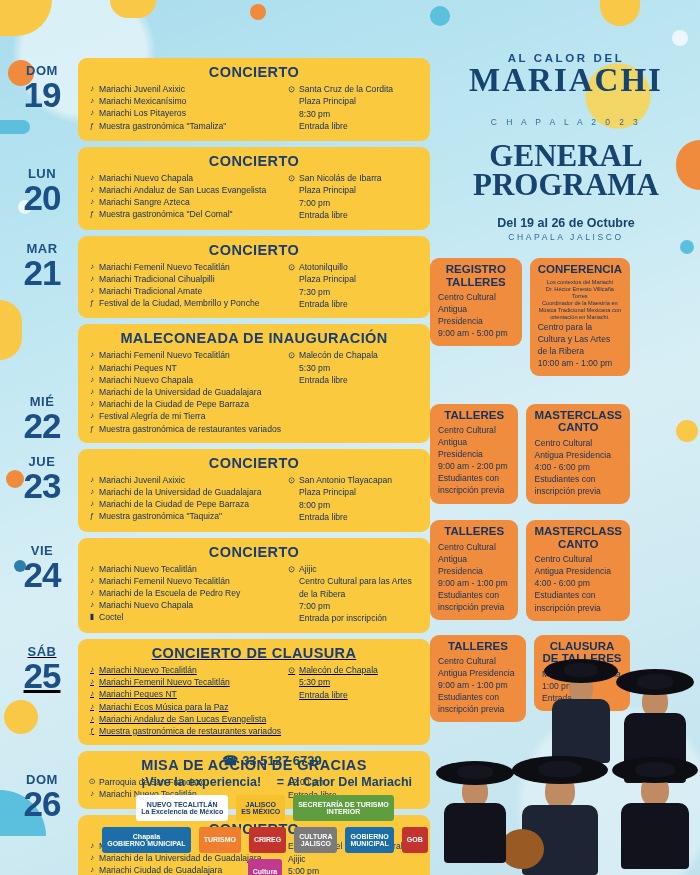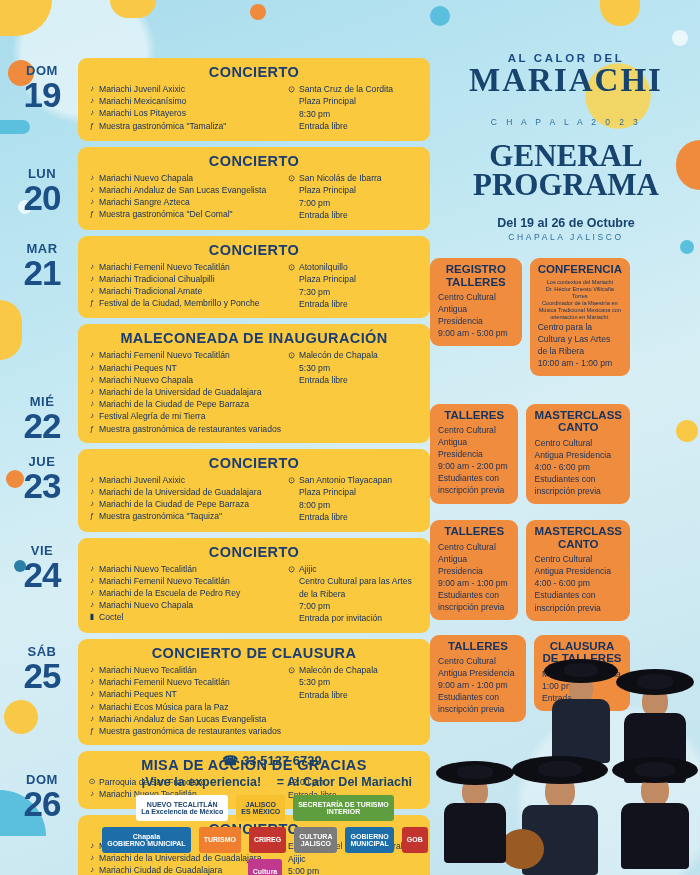--- a/index.html
+++ b/index.html
@@ -432,27 +432,27 @@
               </div>
             </div>
             <div class="c2">
               <div class="venue">
                 <div class="v1">
                   <span class="g">⊙</span>
                   <span>Ajijic</span>
                 </div>
                 <div style="padding-left:11px;">Centro Cultural para las Artes de la Ribera</div>
                 <div style="padding-left:11px;">7:00 pm</div>
-                <div style="padding-left:11px;">Entrada por invitación</div>
-              </div>
-            </div>
-          </div>
-        </div>
-      </div>
-      <div class="dayrow" style="margin-bottom:6px;">
+                <div style="padding-left:11px;">Entrada por inscripción</div>
+              </div>
+            </div>
+          </div>
+        </div>
+      </div>
+      <div class="dayrow" style="margin-bottom:6px;text-decoration:underline;">
         <div class="daylabel">
           <div class="dow">SÁB</div>
           <div class="num">25</div>
         </div>
         <div class="card">
           <h3>CONCIERTO DE CLAUSURA</h3>
           <div class="cols">
             <div class="c1">
               <div class="li">
                 <span class="g">♪</span>

